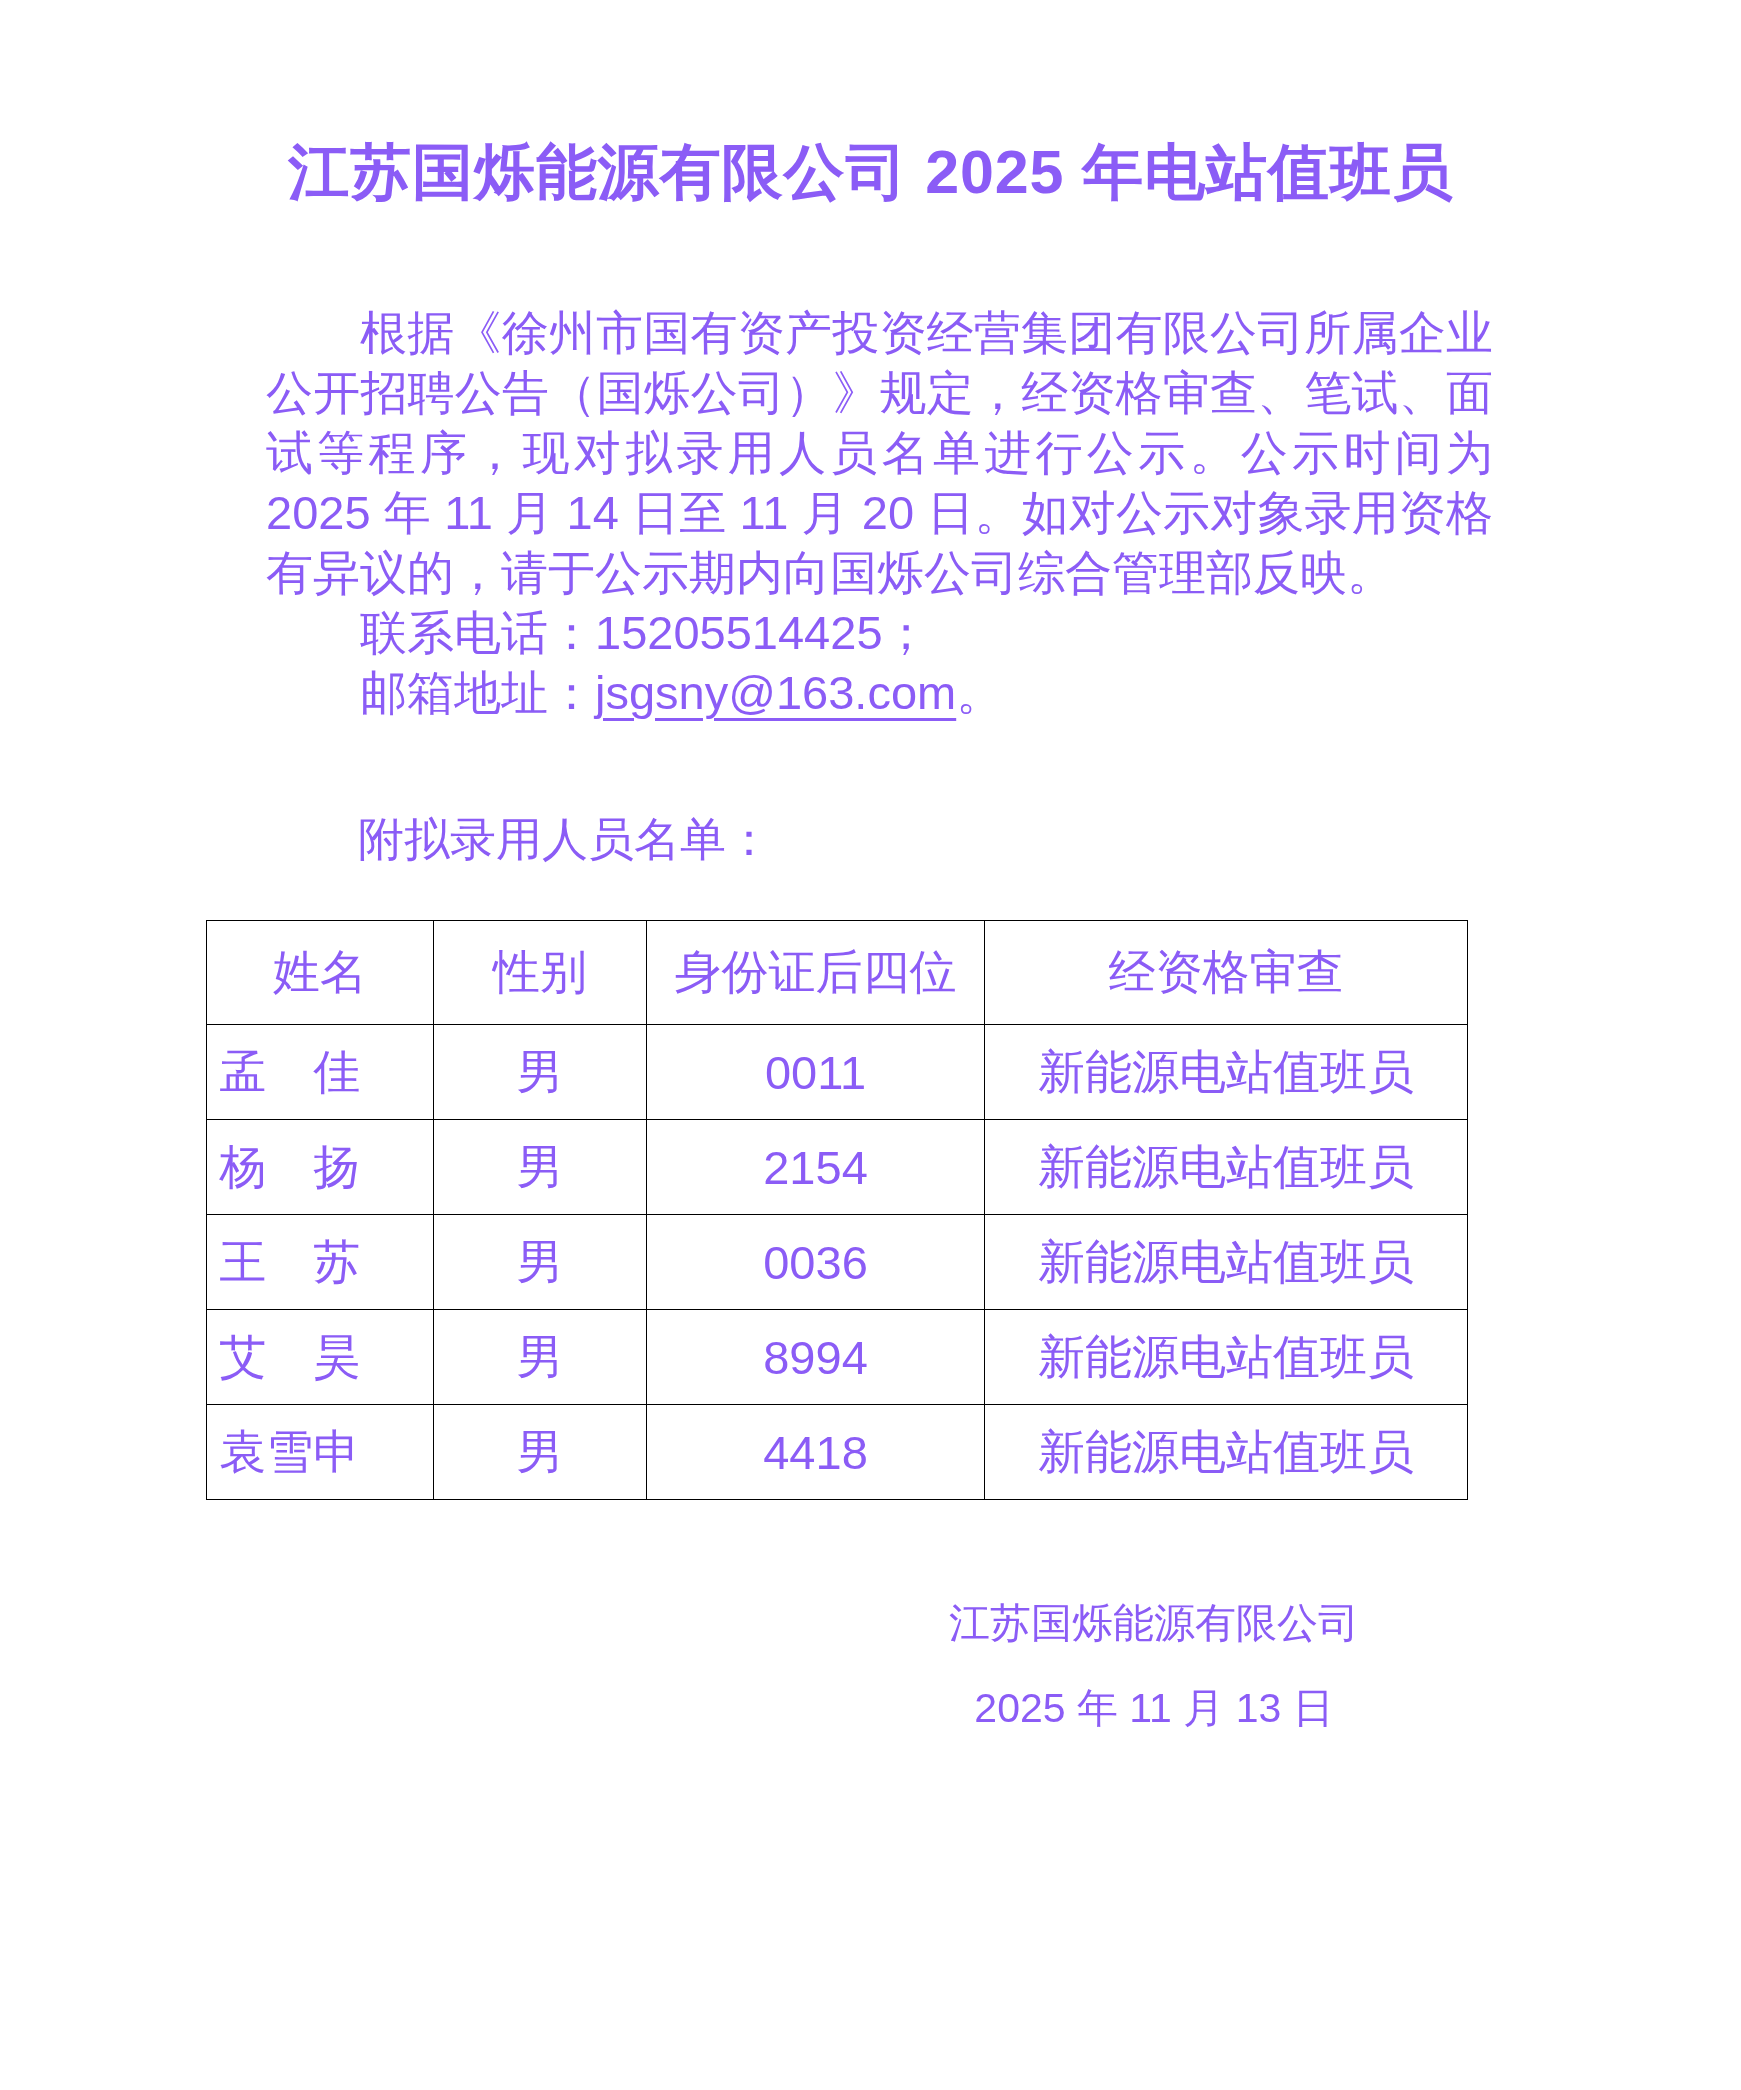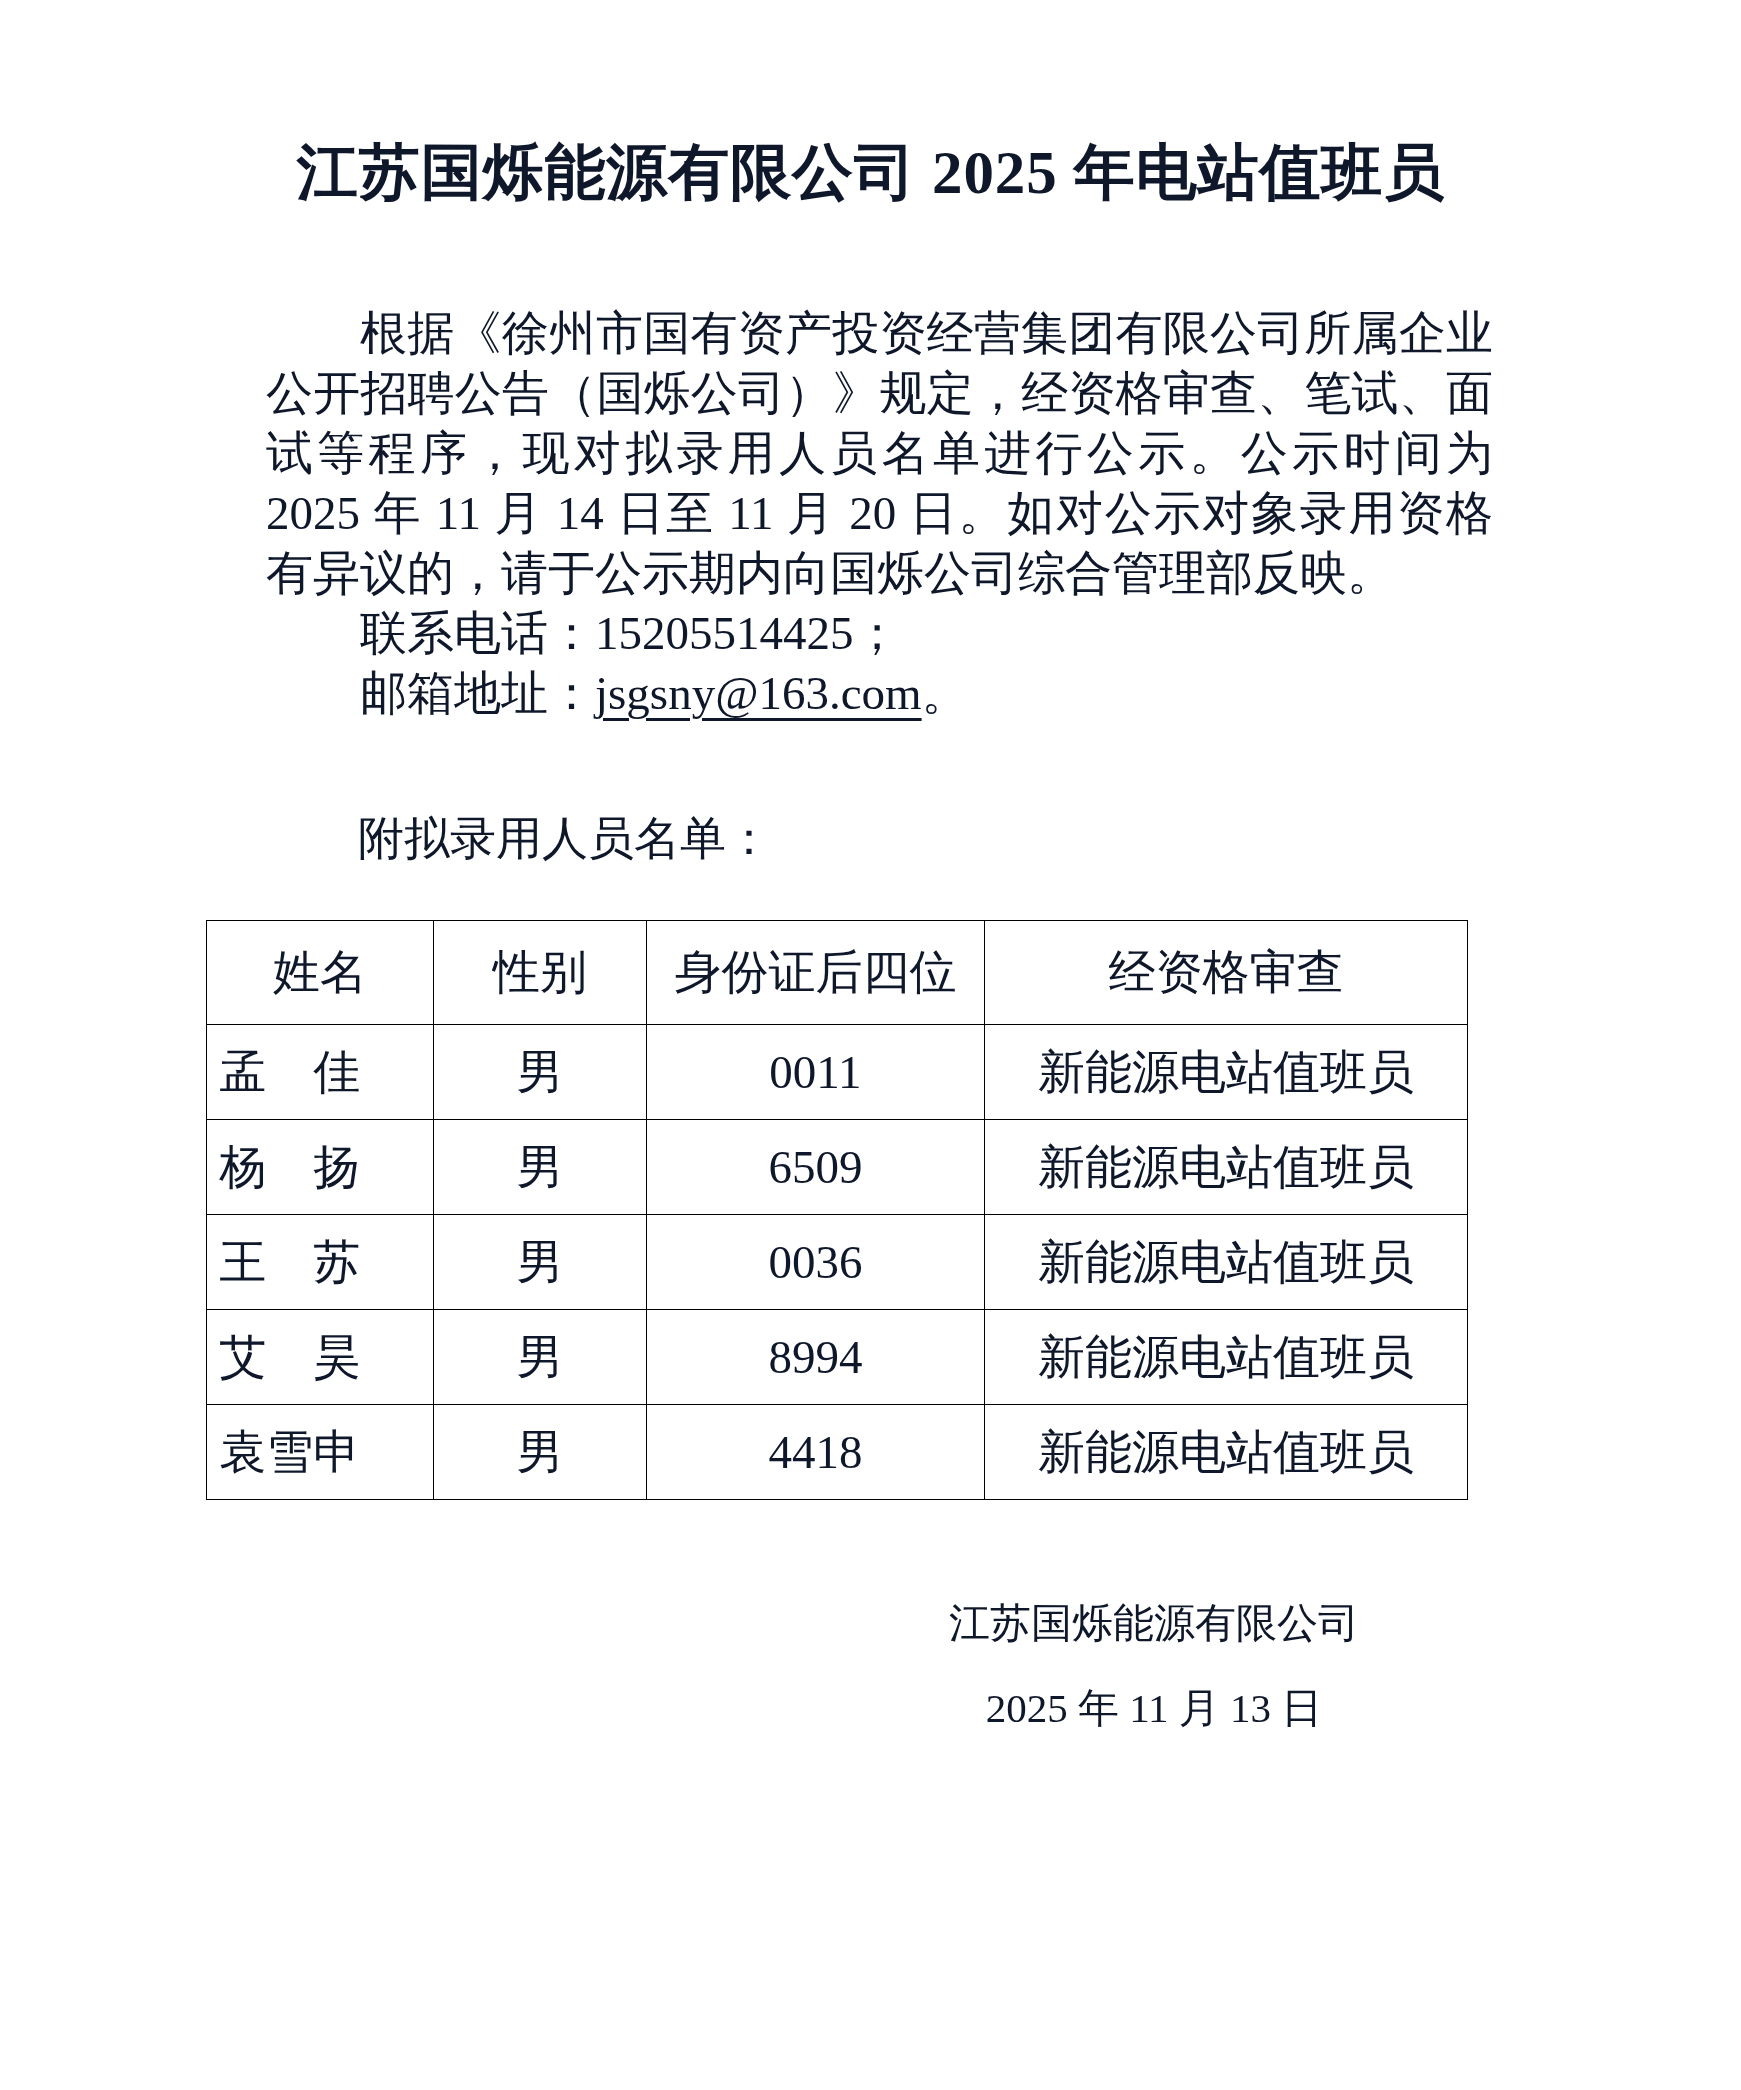--- a/index.html
+++ b/index.html
@@ -3,22 +3,22 @@
 <meta charset="utf-8">
 <style>
   * { margin: 0; padding: 0; box-sizing: border-box; }
   html, body { background: #888; }
   .page {
     position: relative;
     width: 1742px;
     height: 2091px;
     margin: 0 auto;
     background: #ffffff;
-    color: #0f172a;
-    font-family: Liberation Serif, serif;
+    color: #8b5cf6;
+    font-family: Liberation Sans, sans-serif;
     overflow: hidden;
   }
   .title-block {
     margin: 130px 219px 0;
     text-align: center;
     font-size: 61px;
     font-weight: bold;
     line-height: 85px;
     letter-spacing: 0.9px;
   }
@@ -113,21 +113,21 @@
           <td>男</td>
           <td>0011</td>
           <td>新能源电站值班员</td>
         </tr>
         <tr>
           <td class="col-name-cell"><span class="name-justify">
               <span>杨</span>
               <span>扬</span>
             </span></td>
           <td>男</td>
-          <td>6509</td>
+          <td>2154</td>
           <td>新能源电站值班员</td>
         </tr>
         <tr>
           <td class="col-name-cell"><span class="name-justify">
               <span>王</span>
               <span>苏</span>
             </span></td>
           <td>男</td>
           <td>0036</td>
           <td>新能源电站值班员</td>

